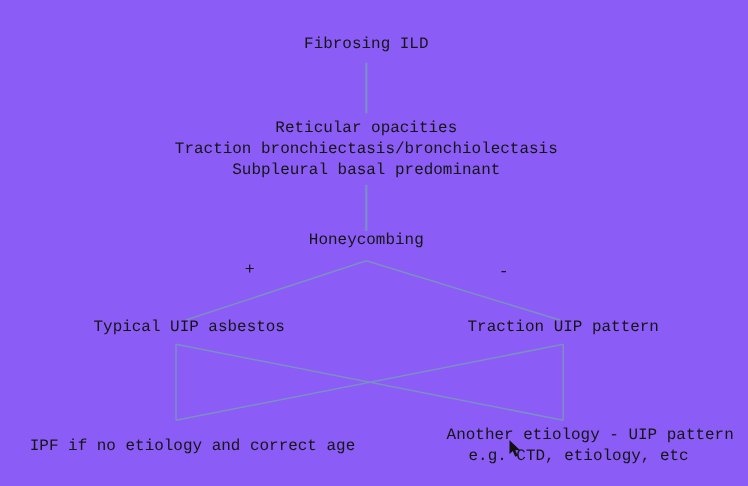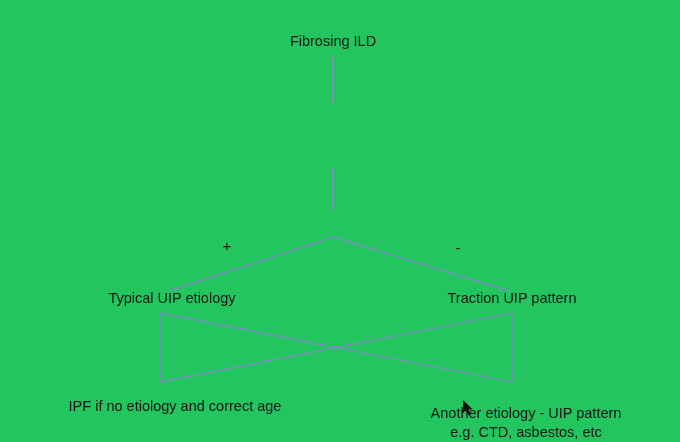--- a/index.html
+++ b/index.html
@@ -4,23 +4,23 @@
 <style>
   html, body {
     margin: 0;
     padding: 0;
     background: #ffffff;
   }
   #canvas {
     position: relative;
     width: 680px;
     height: 442px;
-    background: #22c55e;
+    background: #8b5cf6;
     overflow: hidden;
-    font-family: Liberation Sans, sans-serif;
+    font-family: Liberation Mono, monospace;
     color: #151515;
   }
   #connectors {
     position: absolute;
     left: 0;
     top: 0;
     width: 680px;
     height: 442px;
   }
   .node {
@@ -41,21 +41,21 @@
     color: #151515;
     text-align: center;
   }
   
   #node-root        { left: 233px; top: 32px;  width: 200px; }
   #node-features    { left: 158px; top: 108px; width: 350px; }
   #node-honeycomb   { left: 233px; top: 210px; width: 200px; }
   #node-typical     { left: 52px;  top: 289px; width: 240px; }
   #node-probable    { left: 392px; top: 289px; width: 240px; }
   #node-ipf         { left: 25px;  top: 397px; width: 300px; }
-  #node-another     { left: 406px; top: 404px; width: 240px; }
+  #node-another     { left: 406px; top: 387px; width: 240px; }
 
   #sign-plus   { left: 212px; top: 238px; width: 30px; }
   #sign-minus  { left: 443px; top: 240px; width: 30px; }
 
   #mouse-cursor {
     position: absolute;
     left: 463px;
     top: 400px;
     width: 11px;
     height: 16px;
@@ -80,39 +80,47 @@
     <line x1="512" y1="313" x2="512" y2="382" stroke="#7b8fc4" stroke-width="1.4"></line>
 
     <line x1="160" y1="313" x2="512" y2="382" stroke="#7b8fc4" stroke-width="1.4"></line>
     <line x1="512" y1="313" x2="160" y2="382" stroke="#7b8fc4" stroke-width="1.4"></line>
   </svg>
 
   <div class="node" id="node-root">
     <span class="line">Fibrosing ILD</span>
   </div>
 
+  <div class="node" id="node-features">
+    <span class="line">Reticular opacities</span>
+    <span class="line">Traction bronchiectasis/bronchiolectasis</span>
+    <span class="line">Subpleural basal predominant</span>
+  </div>
 
+  <div class="node" id="node-honeycomb">
+    <span class="line">Honeycombing</span>
+  </div>
 
   <div class="sign" id="sign-plus">+</div>
   <div class="sign" id="sign-minus">-</div>
 
   <div class="node" id="node-typical">
-    <span class="line">Typical UIP etiology</span>
+    <span class="line">Typical UIP asbestos</span>
   </div>
 
   <div class="node" id="node-probable">
     <span class="line">Traction UIP pattern</span>
   </div>
 
   <div class="node" id="node-ipf">
     <span class="line">IPF if no etiology and correct age</span>
   </div>
 
   <div class="node" id="node-another">
     <span class="line">Another etiology - UIP pattern</span>
-    <span class="line">e.g. CTD, asbestos, etc</span>
+    <span class="line">e.g. CTD, etiology, etc</span>
   </div>
 
   <svg id="mouse-cursor" viewBox="0 0 11 16" xmlns="http://www.w3.org/2000/svg">
     <polygon points="0,0 0,13 3.2,10.1 5.4,15.2 7.6,14.2 5.4,9.4 9.6,9.2" fill="#111111"></polygon>
   </svg>
 
 </div>
 
 </body></html>

